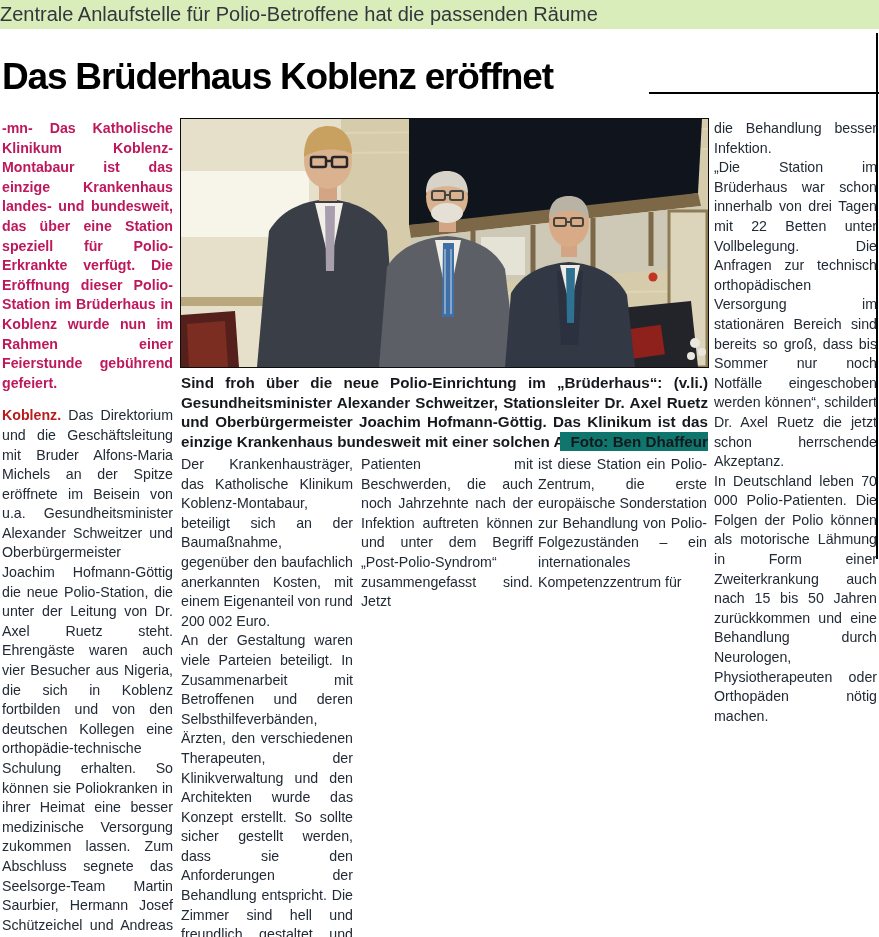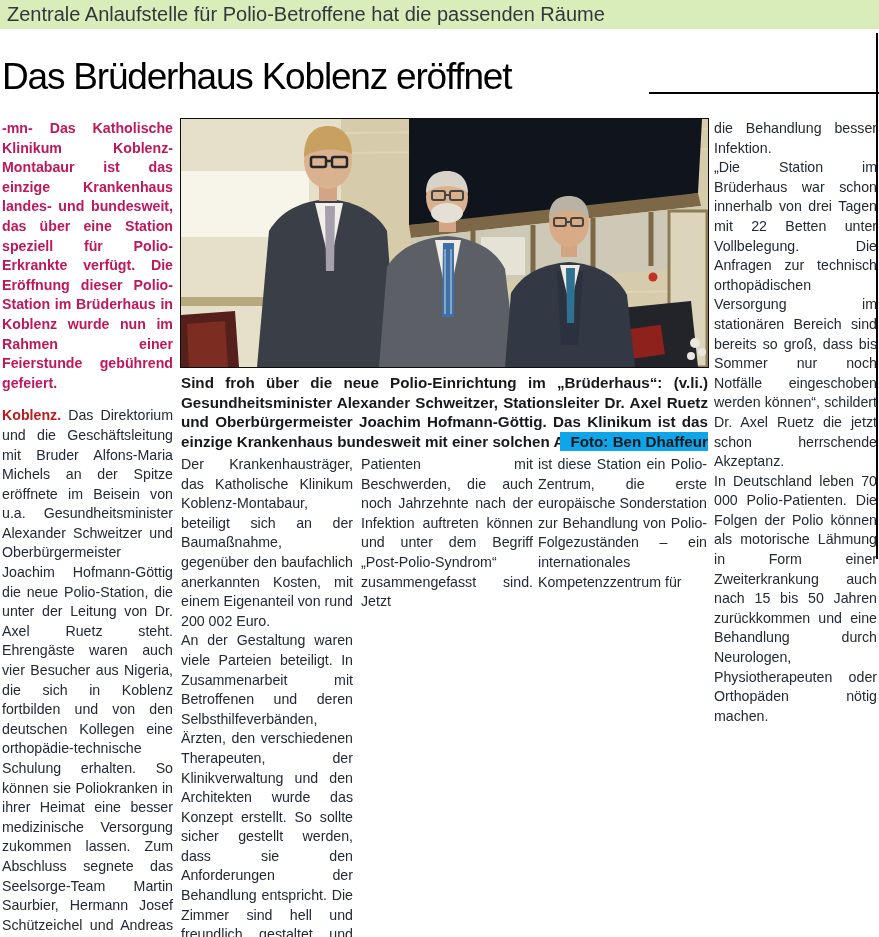--- a/index.html
+++ b/index.html
@@ -1,26 +1,26 @@
 <!DOCTYPE html>
 <html lang="de"><head>
 <meta charset="utf-8">
 <style>
   html,body{margin:0;padding:0;}
   body{width:879px;height:937px;background:#ffffff;font-family:"Liberation Sans",sans-serif;}
   .page{position:relative;width:879px;height:937px;background:#ffffff;overflow:hidden;}
 
   
   .kicker{position:absolute;left:0;top:0;width:879px;height:29px;background:#d9edbb;
-          font-size:20px;line-height:29px;color:#33373c;padding-left:7px;box-sizing:border-box;
+          font-size:20px;line-height:29px;color:#33373c;box-sizing:border-box;
           white-space:nowrap;}
 
   
   .headline{position:absolute;left:2px;top:33px;width:760px;color:#000;
-            font-weight:400;font-size:37px;line-height:37px;letter-spacing:-1.2px;}
+            font-weight:700;font-size:37px;line-height:37px;letter-spacing:-1.2px;}
 
   
   .rule-h{position:absolute;left:649px;top:92px;width:230px;height:2px;background:#000;}
   .rule-v{position:absolute;left:876px;top:33px;width:2px;height:526px;background:#000;}
 
   
   .col{position:absolute;font-size:14.2px;line-height:19.6px;color:#222a35;text-align:justify;
        overflow-wrap:break-word;hyphens:manual;}
   .col p{margin:0;}
   .lead{font-weight:700;color:#be185d;}
@@ -34,21 +34,21 @@
   .col-right{left:714px;top:119px;width:163px;}
 
   
   .photo{position:absolute;left:180px;top:118px;width:527px;height:248px;border:1px solid #0d0d0d;
          background:#d6cbaa;}
   .photo svg{display:block;}
 
   
   .caption{position:absolute;left:181px;top:373px;width:527px;font-size:15.2px;line-height:19.5px;
            font-weight:700;color:#15181d;text-align:justify;}
-  .credit{position:absolute;right:0;bottom:0;background:#0ea5e9;padding-left:10px;font-weight:700;}
+  .credit{position:absolute;right:0;bottom:0;background:#0f766e;padding-left:10px;font-weight:700;}
 </style>
 </head>
 <body>
 
 <div class="page">
 
   <div class="kicker">
     <span>Zentrale Anlaufstelle für Polio-Betroffene hat die passenden Räume</span>
   </div>
 

